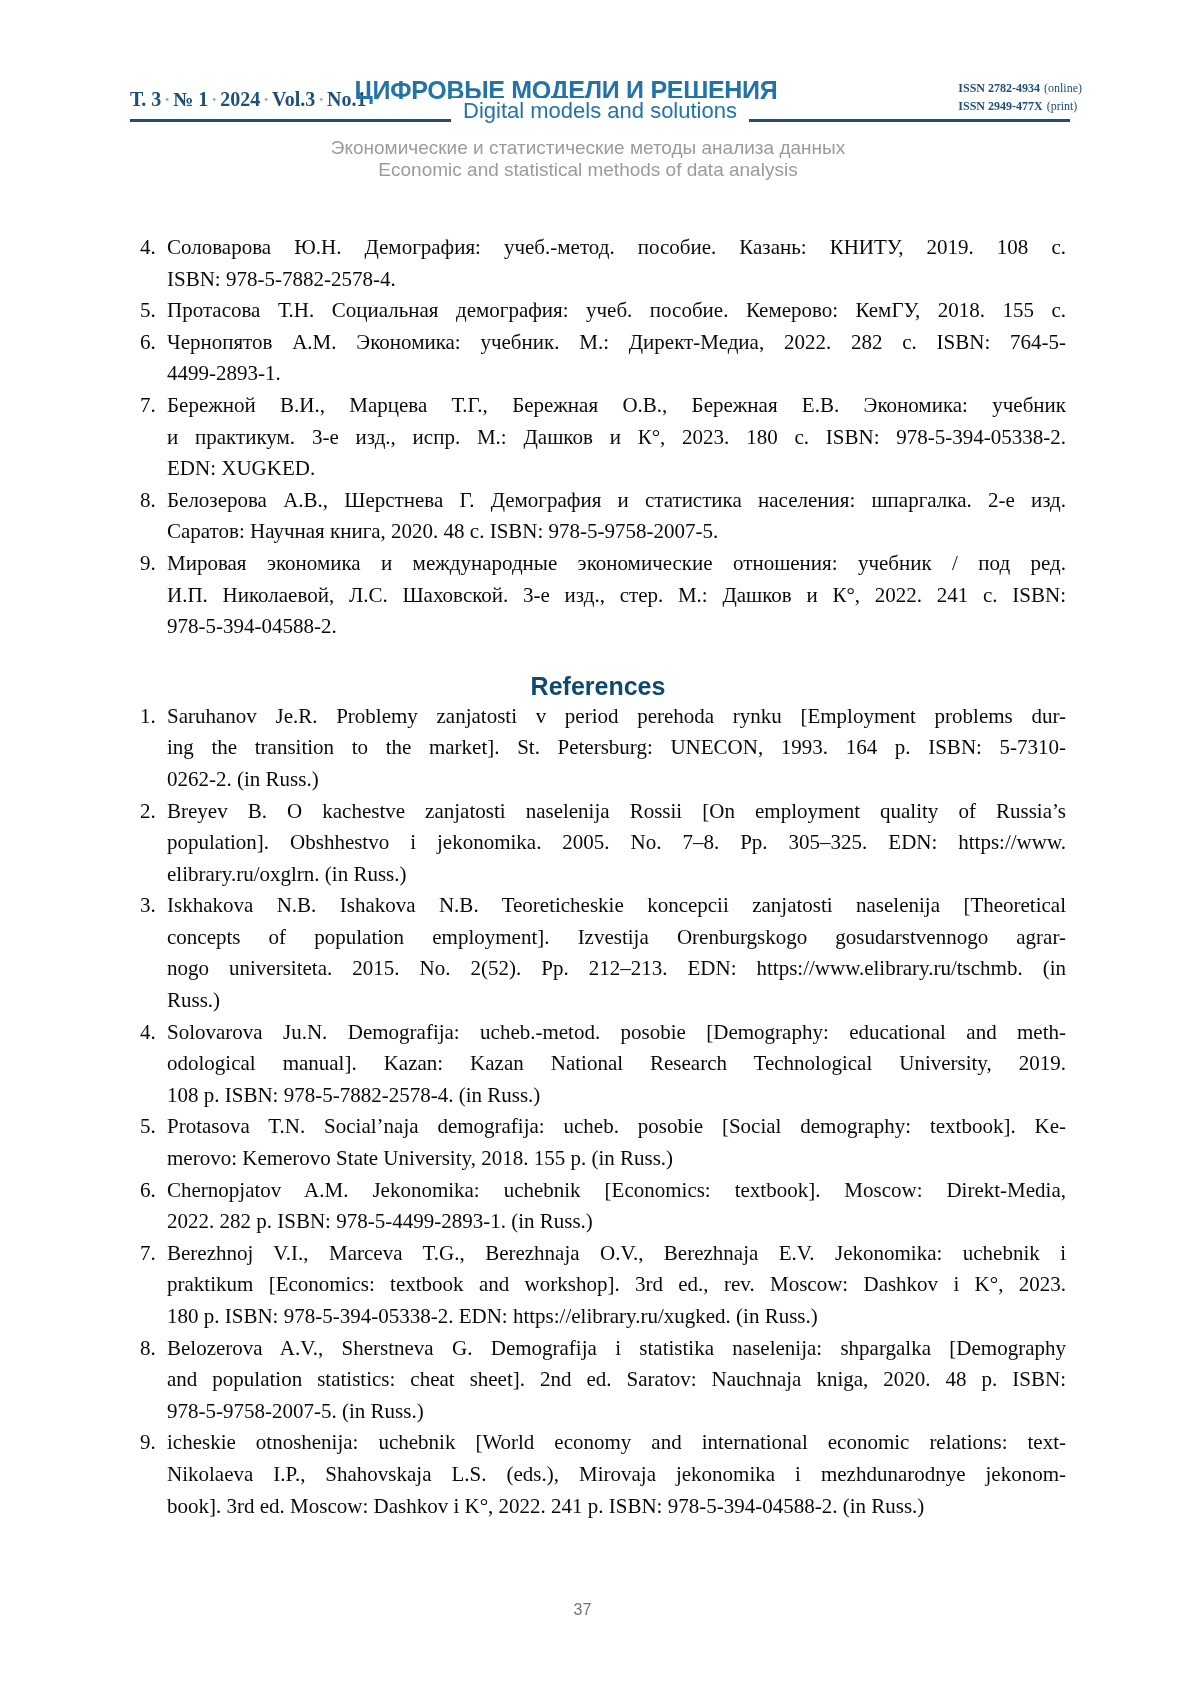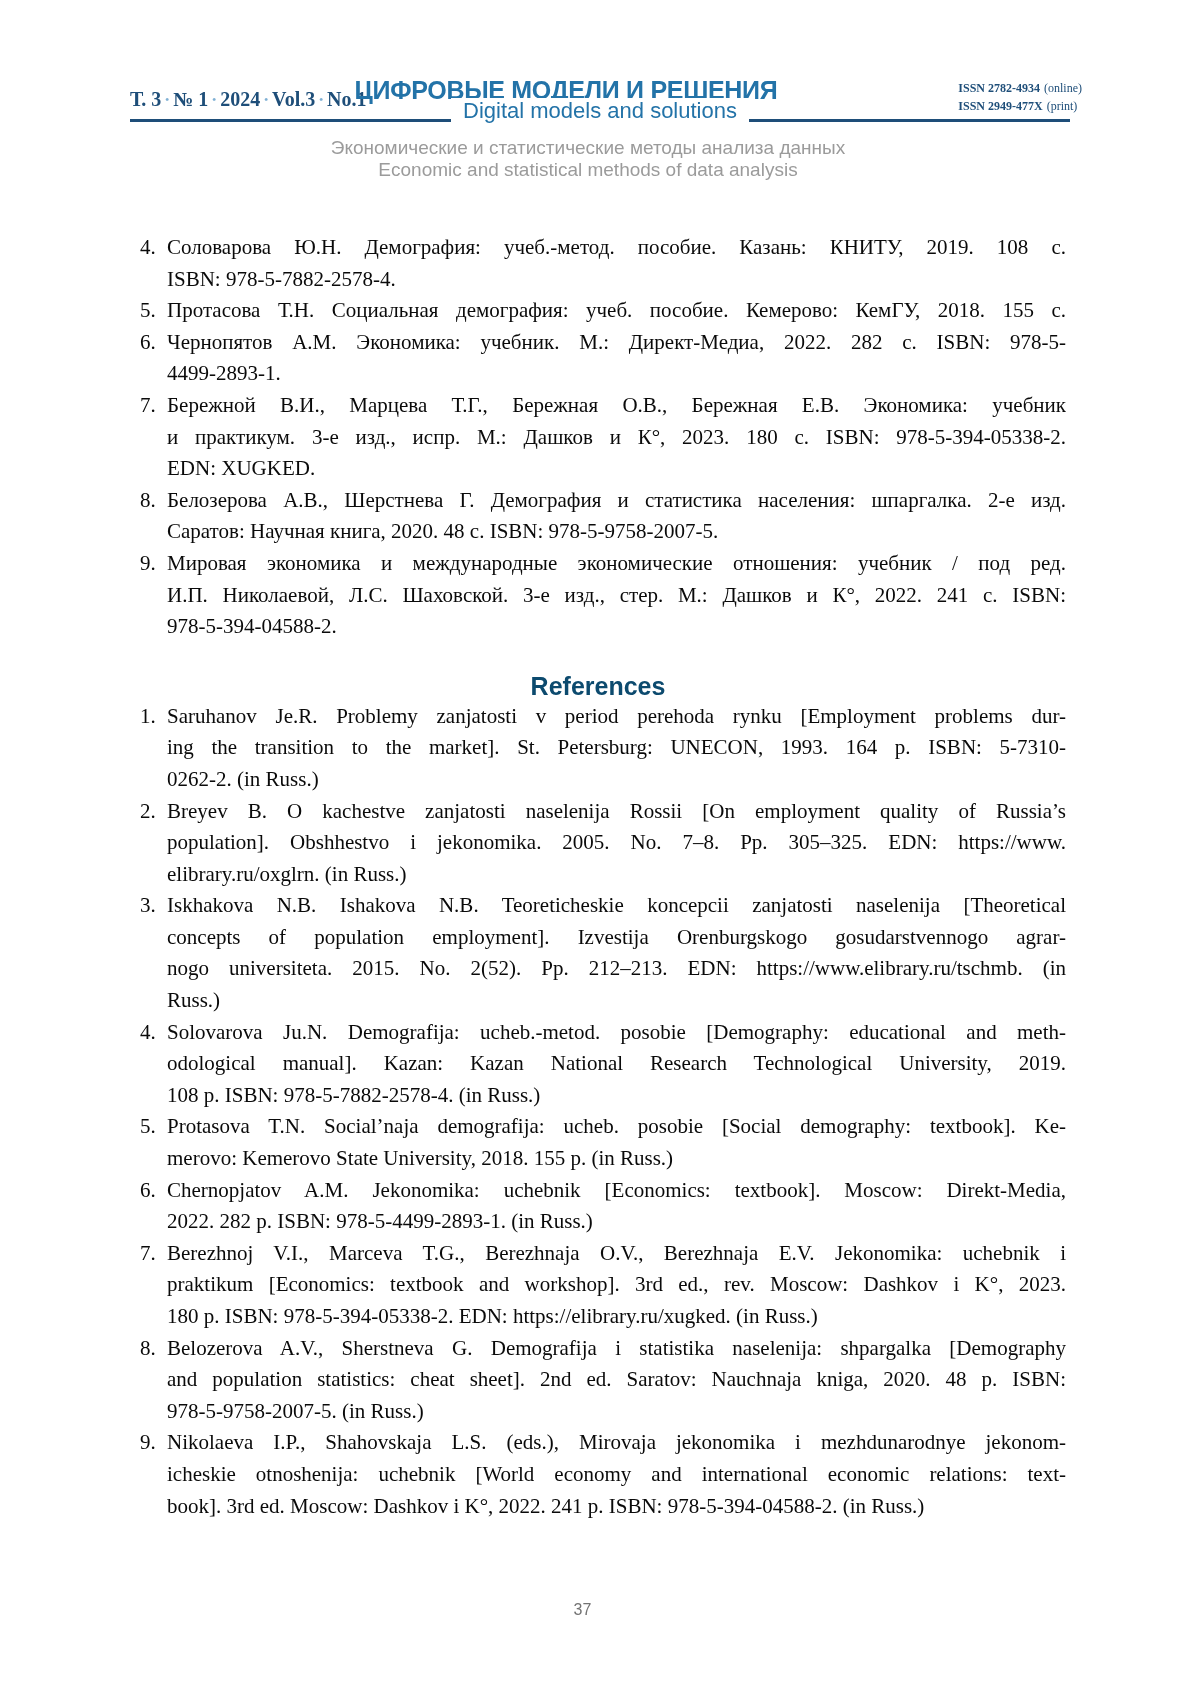--- a/index.html
+++ b/index.html
@@ -172,21 +172,21 @@
           <span class="ref-num">4.</span>
           <div class="ref-line">Соловарова Ю.Н. Демография: учеб.-метод. пособие. Казань: КНИТУ, 2019. 108 с.</div>
           <div class="ref-line last">ISBN: 978-5-7882-2578-4.</div>
         </div>
         <div class="ref-item">
           <span class="ref-num">5.</span>
           <div class="ref-line">Протасова Т.Н. Социальная демография: учеб. пособие. Кемерово: КемГУ, 2018. 155 с.</div>
         </div>
         <div class="ref-item">
           <span class="ref-num">6.</span>
-          <div class="ref-line">Чернопятов А.М. Экономика: учебник. М.: Директ-Медиа, 2022. 282 с. ISBN: 978-5-</div>
+          <div class="ref-line">Чернопятов А.М. Экономика: учебник. М.: Директ-Медиа, 2022. 282 с. ISBN: 764-5-</div>
           <div class="ref-line last">4499-2893-1.</div>
         </div>
         <div class="ref-item">
           <span class="ref-num">7.</span>
           <div class="ref-line">Бережной В.И., Марцева Т.Г., Бережная О.В., Бережная Е.В. Экономика: учебник</div>
           <div class="ref-line">и практикум. 3-е изд., испр. М.: Дашков и К°, 2023. 180 с. ISBN: 978-5-394-05338-2.</div>
           <div class="ref-line last">EDN: XUGKED.</div>
         </div>
         <div class="ref-item">
           <span class="ref-num">8.</span>
@@ -244,22 +244,22 @@
           <div class="ref-line last">180 p. ISBN: 978-5-394-05338-2. EDN: https://elibrary.ru/xugked. (in Russ.)</div>
         </div>
         <div class="ref-item">
           <span class="ref-num">8.</span>
           <div class="ref-line">Belozerova A.V., Sherstneva G. Demografija i statistika naselenija: shpargalka [Demography</div>
           <div class="ref-line">and population statistics: cheat sheet]. 2nd ed. Saratov: Nauchnaja kniga, 2020. 48 p. ISBN:</div>
           <div class="ref-line last">978-5-9758-2007-5. (in Russ.)</div>
         </div>
         <div class="ref-item">
           <span class="ref-num">9.</span>
+          <div class="ref-line">icheskie otnoshenija: uchebnik [World economy and international economic relations: text-</div>
           <div class="ref-line">Nikolaeva I.P., Shahovskaja L.S. (eds.), Mirovaja jekonomika i mezhdunarodnye jekonom-</div>
-          <div class="ref-line">icheskie otnoshenija: uchebnik [World economy and international economic relations: text-</div>
           <div class="ref-line last">book]. 3rd ed. Moscow: Dashkov i K°, 2022. 241 p. ISBN: 978-5-394-04588-2. (in Russ.)</div>
         </div>
       </div>
   </div>
 
   <div class="page-num">37</div>
 
 </div>
 
 </body></html>

